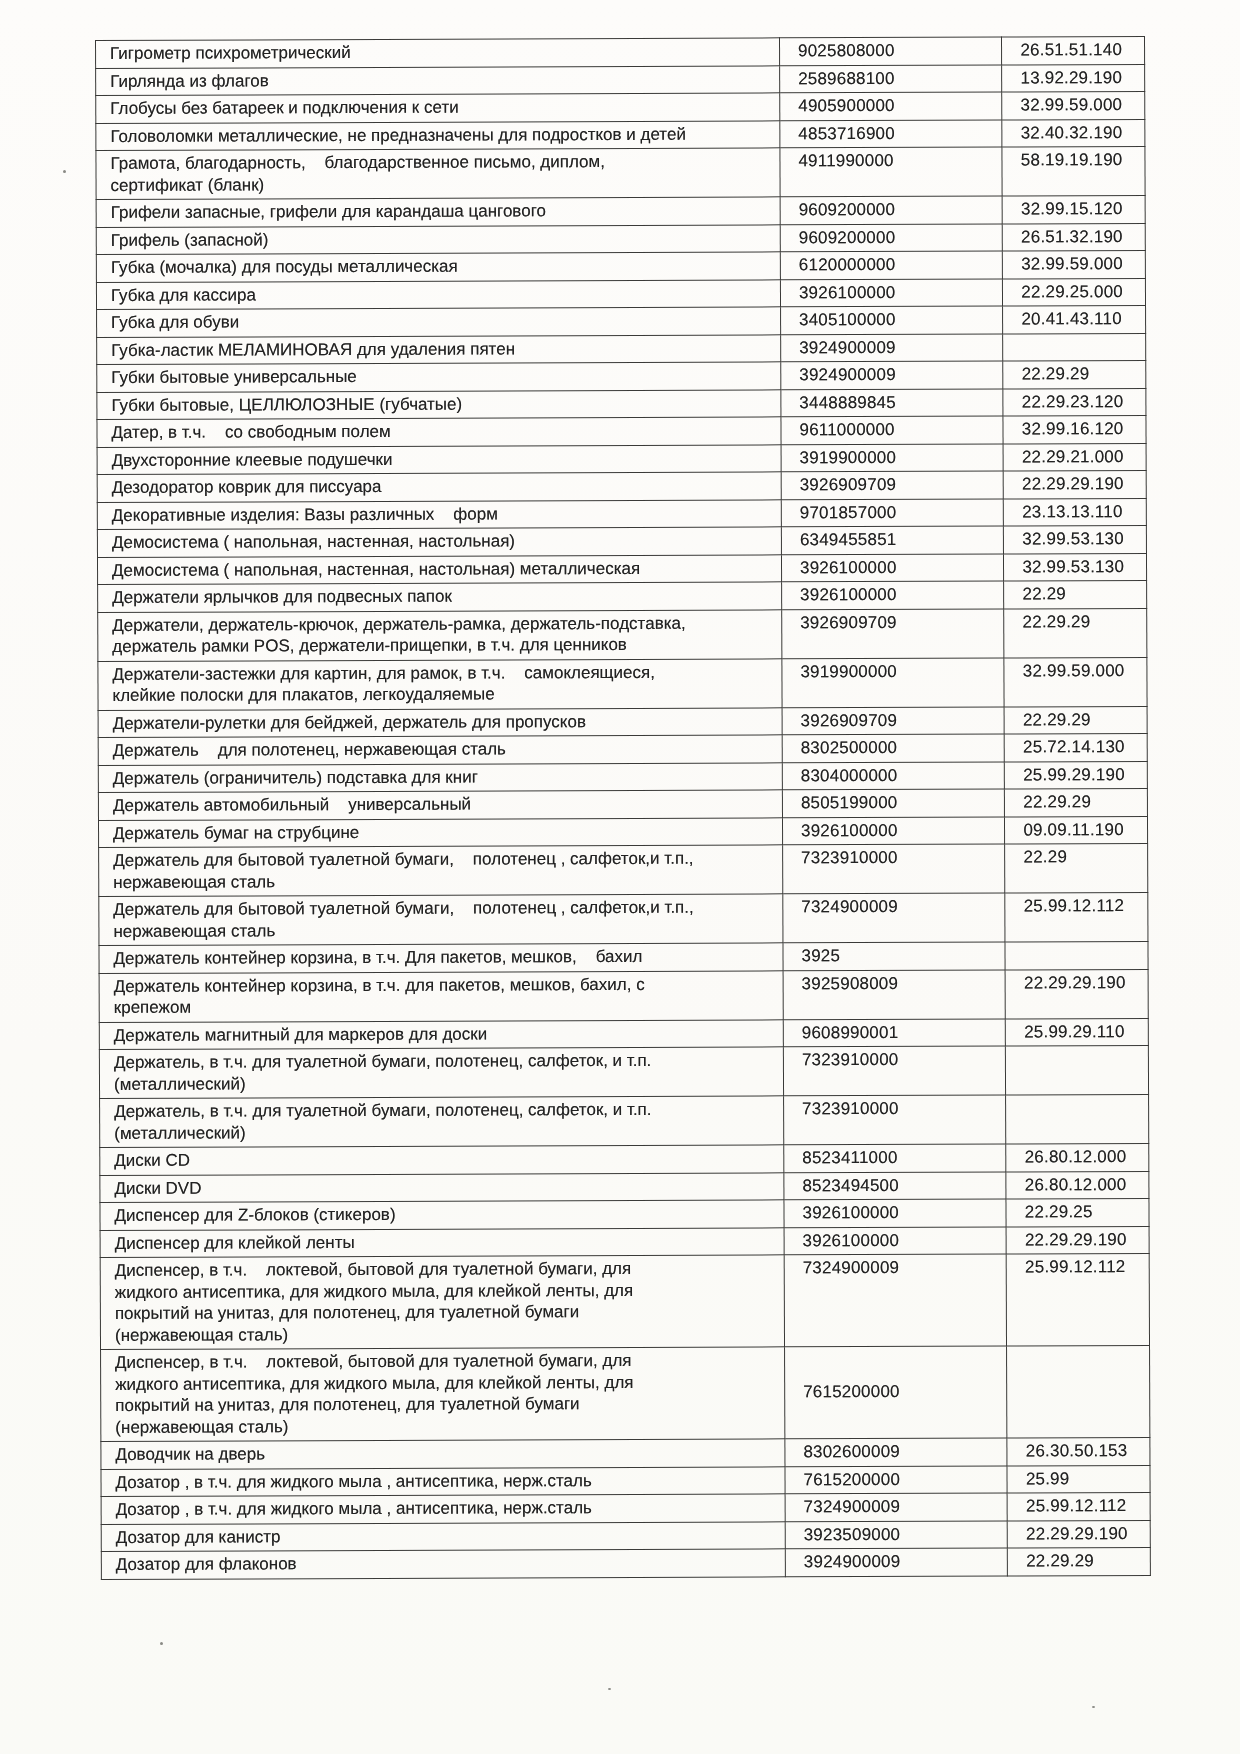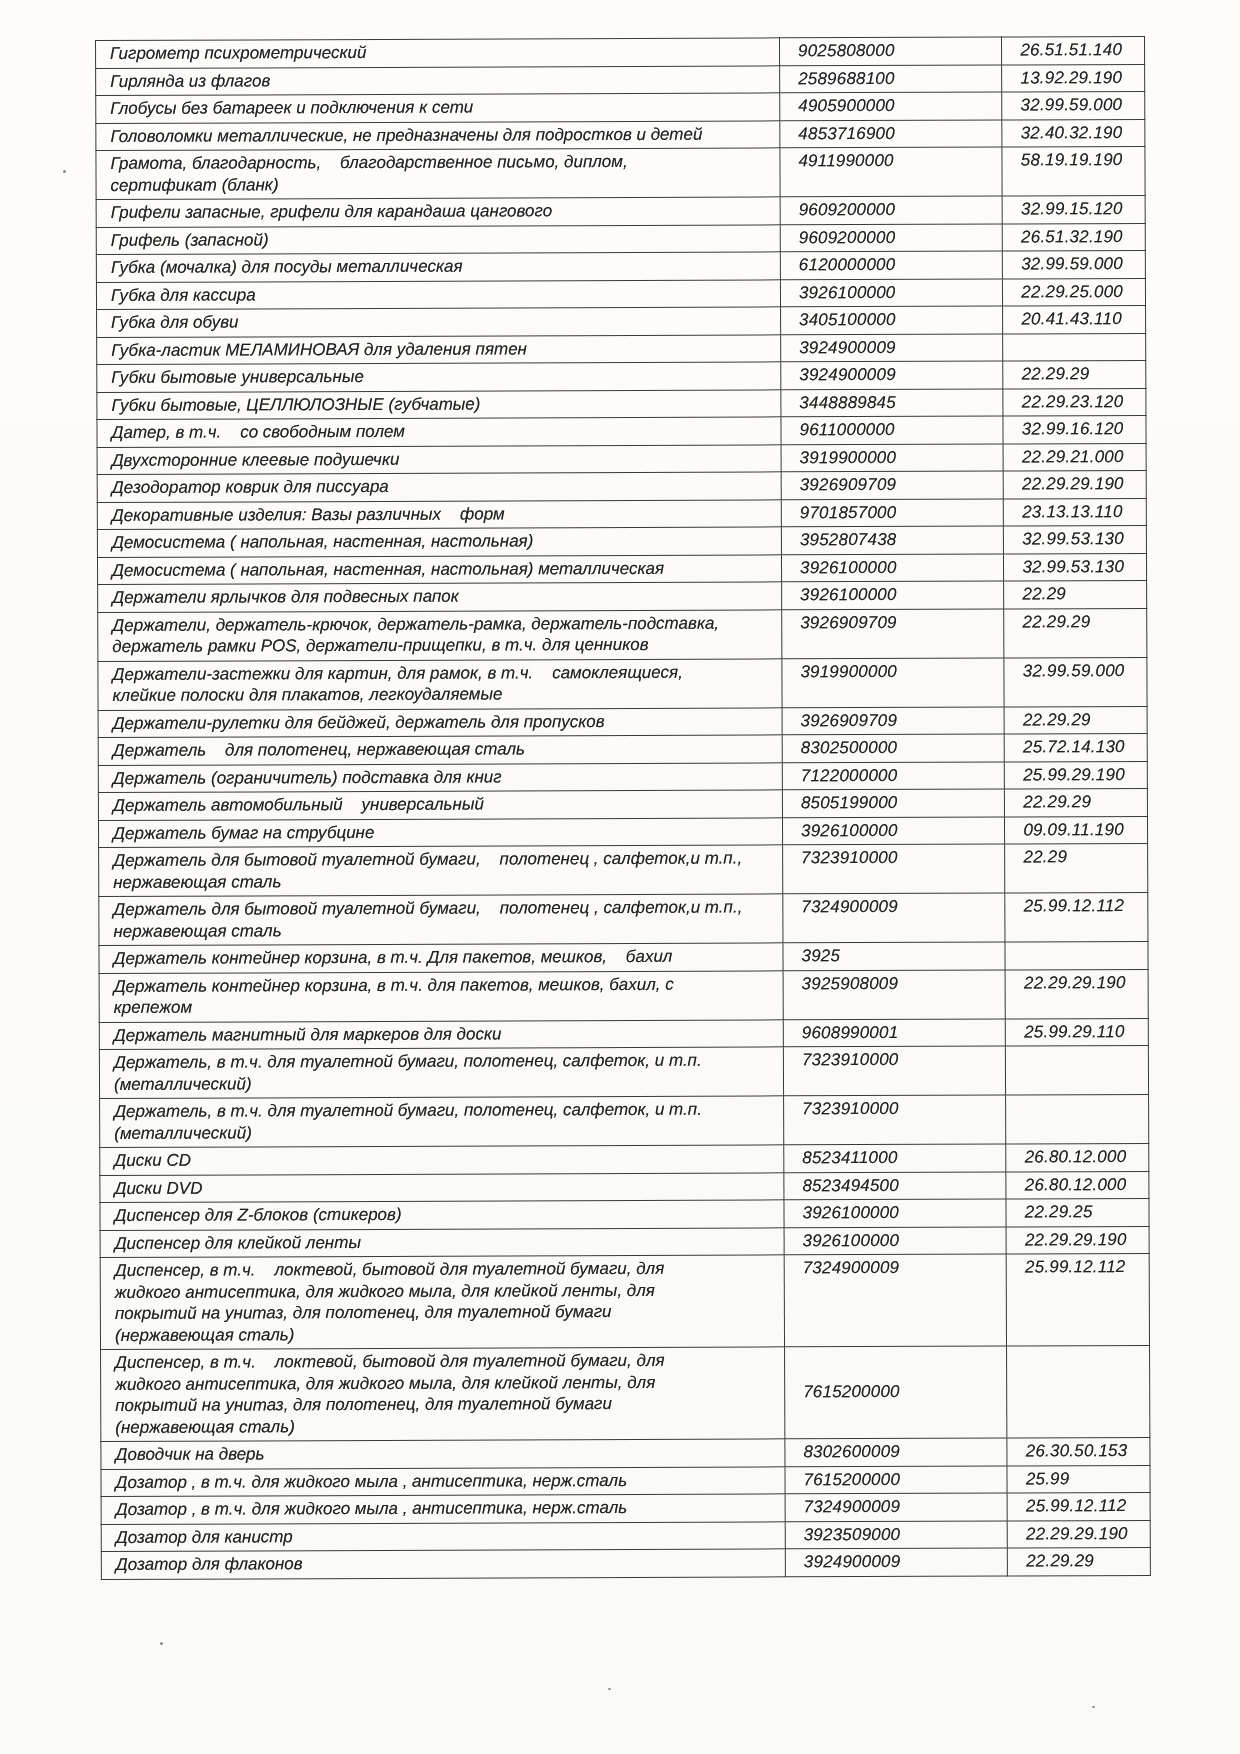--- a/index.html
+++ b/index.html
@@ -7,21 +7,20 @@
     width:1240px;height:1754px;
     background:#fcfbf8;
     font-family:"Liberation Sans", sans-serif;
     color:#1d1d1d;
     overflow:hidden;
     position:relative;
   }
   .page{
     position:absolute; inset:0;
     background:linear-gradient(180deg,#fdfcfa 0%, #fbfaf7 60%, #fafaf6 100%);
-    font-style:italic;
   }
   .table-wrap{
     position:absolute;
     left:95px; top:40px; width:1050px;
     transform:rotate(-0.22deg);
     transform-origin:top left;
   }
   table.codes{
     width:100%;
     border-collapse:collapse;
@@ -141,21 +140,21 @@
             <td class="code-col">3926909709</td>
             <td class="okpd-col">22.29.29.190</td>
           </tr>
           <tr>
             <td class="name-col">Декоративные изделия: Вазы различных    форм</td>
             <td class="code-col">9701857000</td>
             <td class="okpd-col">23.13.13.110</td>
           </tr>
           <tr>
             <td class="name-col">Демосистема ( напольная, настенная, настольная)</td>
-            <td class="code-col">3952807438</td>
+            <td class="code-col">6349455851</td>
             <td class="okpd-col">32.99.53.130</td>
           </tr>
           <tr>
             <td class="name-col">Демосистема ( напольная, настенная, настольная) металлическая</td>
             <td class="code-col">3926100000</td>
             <td class="okpd-col">32.99.53.130</td>
           </tr>
           <tr>
             <td class="name-col">Держатели ярлычков для подвесных папок</td>
             <td class="code-col">3926100000</td>
@@ -178,21 +177,21 @@
             <td class="code-col">3926909709</td>
             <td class="okpd-col">22.29.29</td>
           </tr>
           <tr>
             <td class="name-col">Держатель    для полотенец, нержавеющая сталь</td>
             <td class="code-col">8302500000</td>
             <td class="okpd-col">25.72.14.130</td>
           </tr>
           <tr>
             <td class="name-col">Держатель (ограничитель) подставка для книг</td>
-            <td class="code-col">7122000000</td>
+            <td class="code-col">8304000000</td>
             <td class="okpd-col">25.99.29.190</td>
           </tr>
           <tr>
             <td class="name-col">Держатель автомобильный    универсальный</td>
             <td class="code-col">8505199000</td>
             <td class="okpd-col">22.29.29</td>
           </tr>
           <tr>
             <td class="name-col">Держатель бумаг на струбцине</td>
             <td class="code-col">3926100000</td>

